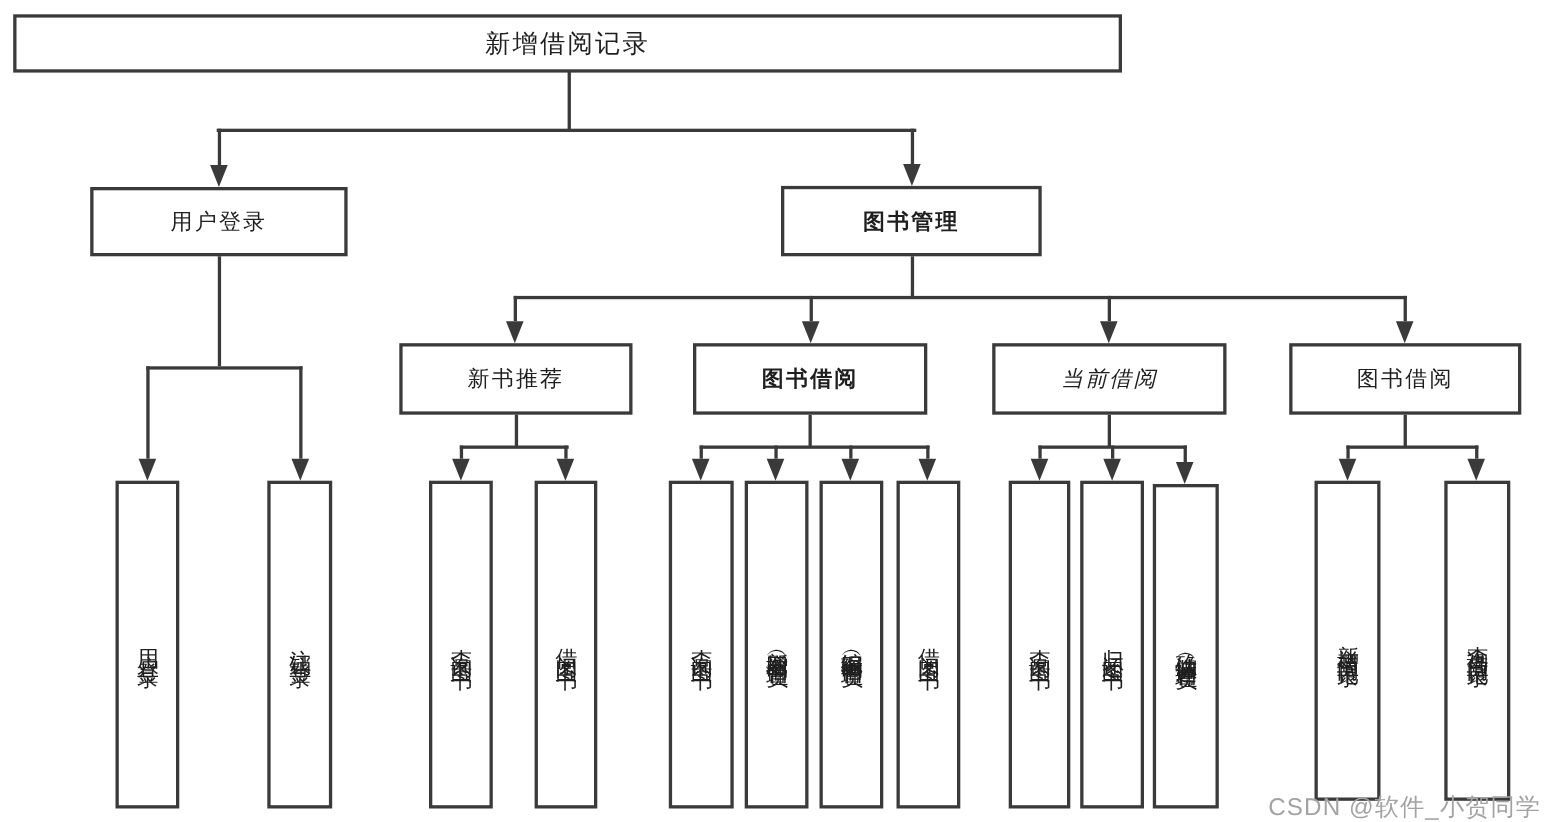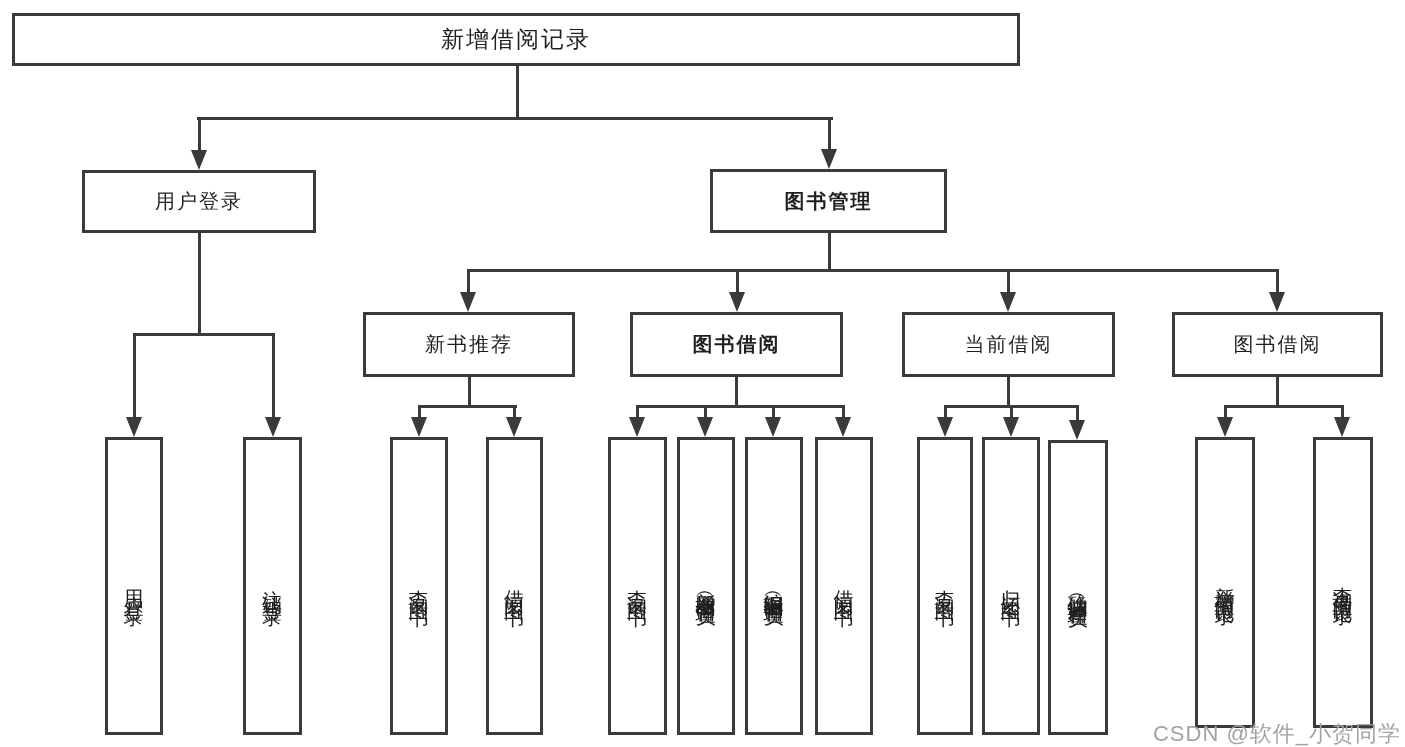--- a/index.html
+++ b/index.html
@@ -59,21 +59,21 @@
   </div>
 
   <div class="box lvl" style="left:363px;top:312px;width:212px;height:65px;">
     <span>新书推荐</span>
   </div>
 
   <div class="box lvl" style="left:630px;top:312px;width:213px;height:65px;font-weight:bold;">
     <span>图书借阅</span>
   </div>
 
-  <div class="box lvl" style="left:902px;top:312px;width:213px;height:65px;">
+  <div class="box lvl" style="left:902px;top:312px;width:213px;height:65px;font-style:italic;">
     <span>当前借阅</span>
   </div>
 
   <div class="box lvl" style="left:1172px;top:312px;width:211px;height:65px;">
     <span>图书借阅</span>
   </div>
 
   <div class="leaf" style="left:105px;top:437px;width:58px;height:298px;">
     <span>用户登录</span>
   </div>

